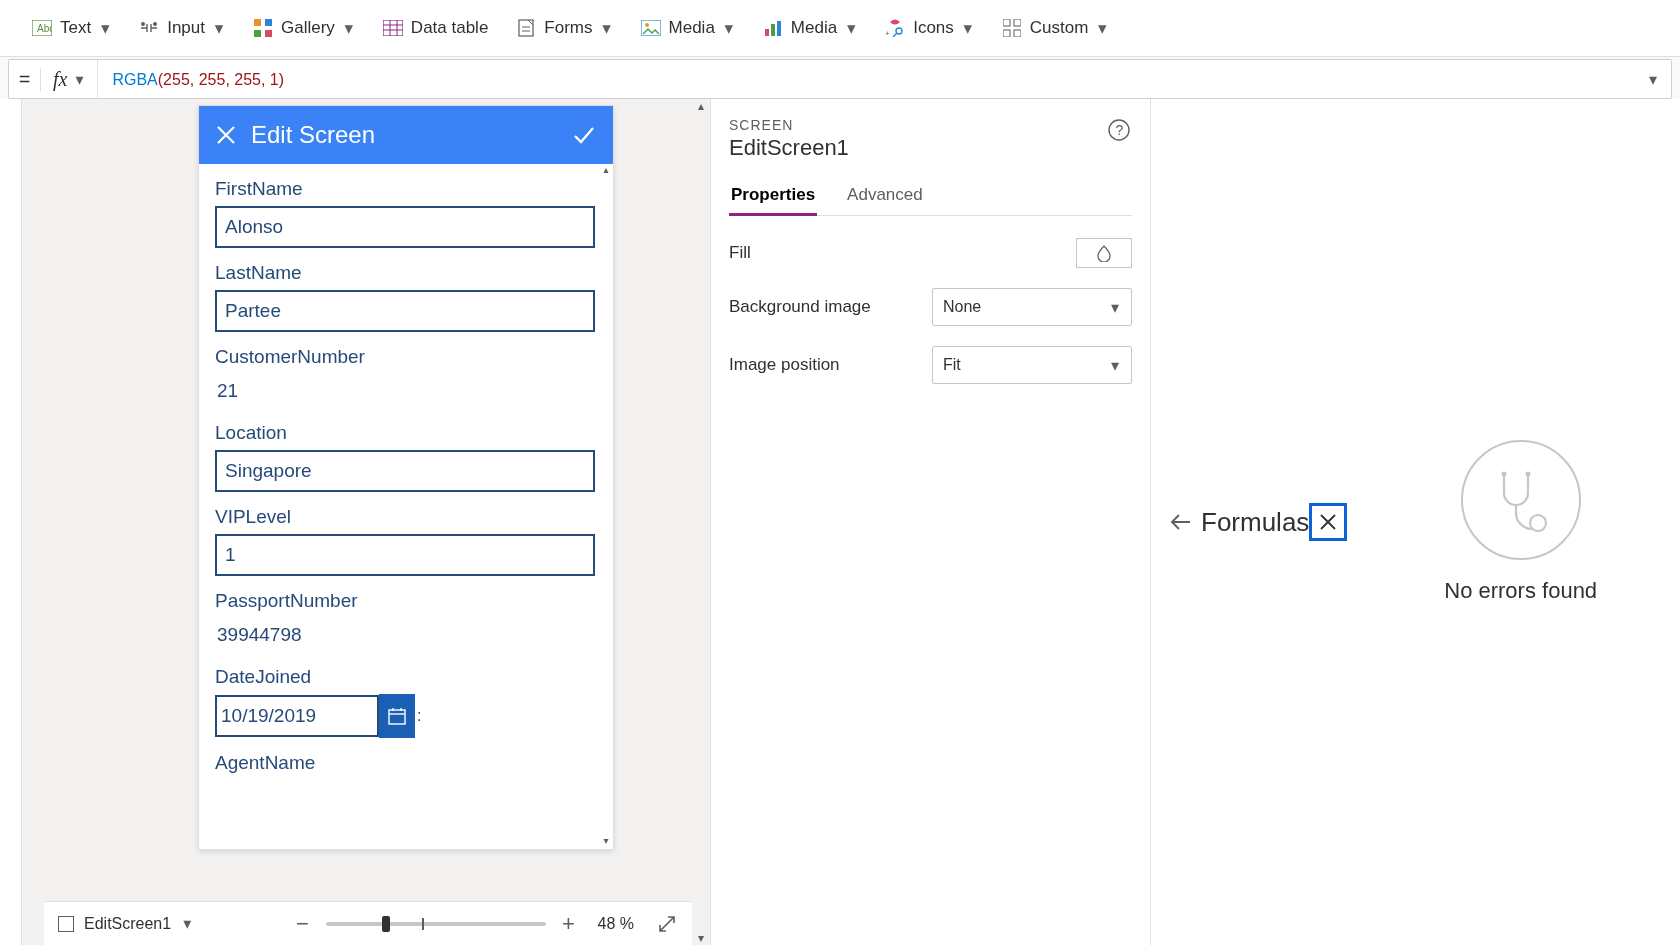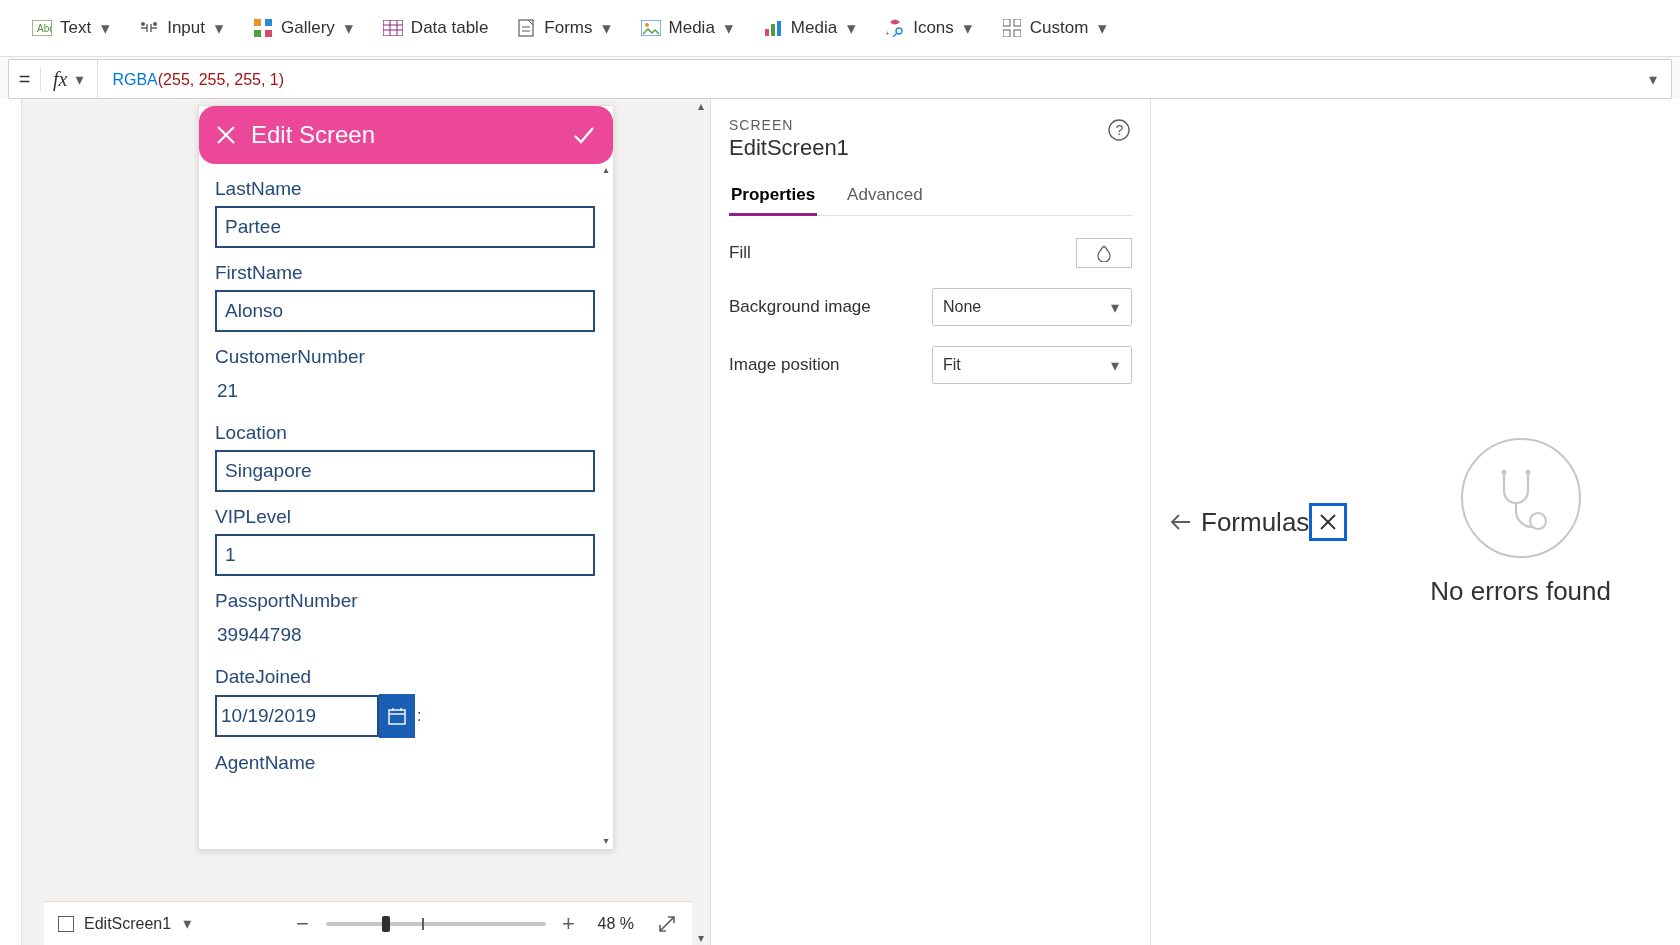--- a/index.html
+++ b/index.html
@@ -20,21 +20,21 @@
 
 .main { display: flex; height: calc(100% - 57px - 40px - 2px); }
 
 .canvas-area { flex: 1; background: #f3f2f1; position: relative; display: flex; }
 .tree-sliver { width: 22px; background: #fff; border-right: 1px solid #e1dfdd; }
 .canvas-inner { flex: 1; position: relative; background: #f3f2f1; overflow: hidden; }
 .canvas-scroll { position: absolute; right: 0; top: 0; width: 18px; height: 100%; display: flex; flex-direction: column; align-items: center; justify-content: space-between; background: #f3f2f1; }
 .scroll-arrow { width: 14px; height: 14px; display: flex; align-items: center; justify-content: center; color: #605e5c; font-size: 12px; cursor: pointer; }
 
 .phone-screen { position: absolute; left: 176px; top: 6px; width: 416px; height: 745px; background: #fff; box-shadow: 0 2px 6px rgba(0,0,0,0.12); overflow: hidden; border: 1px solid #e1dfdd; }
-.phone-header { height: 58px; background: #ec4899; color: #fff; display: flex; align-items: center; padding: 0 16px; gap: 14px; border-radius: 16px; }
+.phone-header { height: 58px; background: #3b82f6; color: #fff; display: flex; align-items: center; padding: 0 16px; gap: 14px; }
 .phone-header .title { flex: 1; font-size: 24px; }
 .phone-body { padding: 8px 16px 0 16px; height: calc(100% - 58px); overflow: hidden; position: relative; }
 .phone-inner-scroll { position: absolute; right: 2px; top: 0; width: 10px; height: 100%; display: flex; flex-direction: column; }
 .phone-inner-scroll .sarrow { height: 14px; font-size: 10px; color: #605e5c; text-align: center; }
 .field { margin: 6px 0 14px 0; }
 .field-label { color: #264a7a; font-size: 19px; margin-bottom: 6px; }
 .field-input { width: 380px; border: 2px solid #264a7a; padding: 8px 8px; font-size: 19px; color: #264a7a; background: #fff; outline: none; }
 .field-static { font-size: 19px; color: #264a7a; padding: 6px 2px; }
 .field-date { display: flex; align-items: center; }
 .field-date input { width: 164px; border: 2px solid #264a7a; padding: 8px 4px; font-size: 19px; color: #264a7a; }
@@ -69,21 +69,21 @@
 .prop-swatch { width: 56px; height: 30px; border: 1px solid #c8c6c4; display: flex; align-items: center; justify-content: center; cursor: pointer; }
 .prop-select { width: 200px; height: 38px; border: 1px solid #c8c6c4; display: flex; align-items: center; justify-content: space-between; padding: 0 10px; font-size: 16px; color: #323130; cursor: pointer; border-radius: 2px; }
 
 .formulas-panel { width: 530px; background: #fff; border-left: 1px solid #e1dfdd; display: flex; flex-direction: row; }
 .formulas-header { display: flex; align-items: center; padding: 14px 14px; }
 .formulas-back { width: 30px; height: 30px; display: flex; align-items: center; justify-content: center; cursor: pointer; color: #605e5c; margin-right: 6px; }
 .formulas-title { font-size: 26px; color: #323130; flex: 1; }
 .formulas-close { width: 38px; height: 38px; border: 3px solid #0b63d6; display: flex; align-items: center; justify-content: center; cursor: pointer; color: #323130; }
 .formulas-body { flex: 1; display: flex; flex-direction: column; align-items: center; justify-content: center; gap: 18px; }
 .stetho-circle { width: 120px; height: 120px; border: 2px solid #c8c6c4; border-radius: 50%; display: flex; align-items: center; justify-content: center; }
-.no-errors { font-size: 26px; color: #323130; }
+.no-errors { font-size: 22px; color: #323130; }
 
 svg { display: block; }
 </style>
 </head>
 <body>
 
 <div class="ribbon">
   <div class="ribbon-item">
     <span class="ribbon-icon">
       <svg width="20" height="16" viewBox="0 0 20 16">
@@ -216,26 +216,26 @@
           </span>
           <span class="title">Edit Screen</span>
           <span>
             <svg width="26" height="26" viewBox="0 0 26 26">
                 <path d="M4 14l6 6L22 6" stroke="#fff" stroke-width="2.4" fill="none"></path>
               </svg>
           </span>
         </div>
         <div class="phone-body">
           <div class="field">
+            <div class="field-label">FirstName</div>
+            <input class="field-input" value="Alonso" style="">
+          </div>
+          <div class="field">
             <div class="field-label">LastName</div>
             <input class="field-input" value="Partee" style="">
-          </div>
-          <div class="field">
-            <div class="field-label">FirstName</div>
-            <input class="field-input" value="Alonso" style="">
           </div>
           <div class="field">
             <div class="field-label">CustomerNumber</div>
             <div class="field-static">21</div>
           </div>
           <div class="field">
             <div class="field-label">Location</div>
             <input class="field-input" value="Singapore" style="">
           </div>
           <div class="field">

